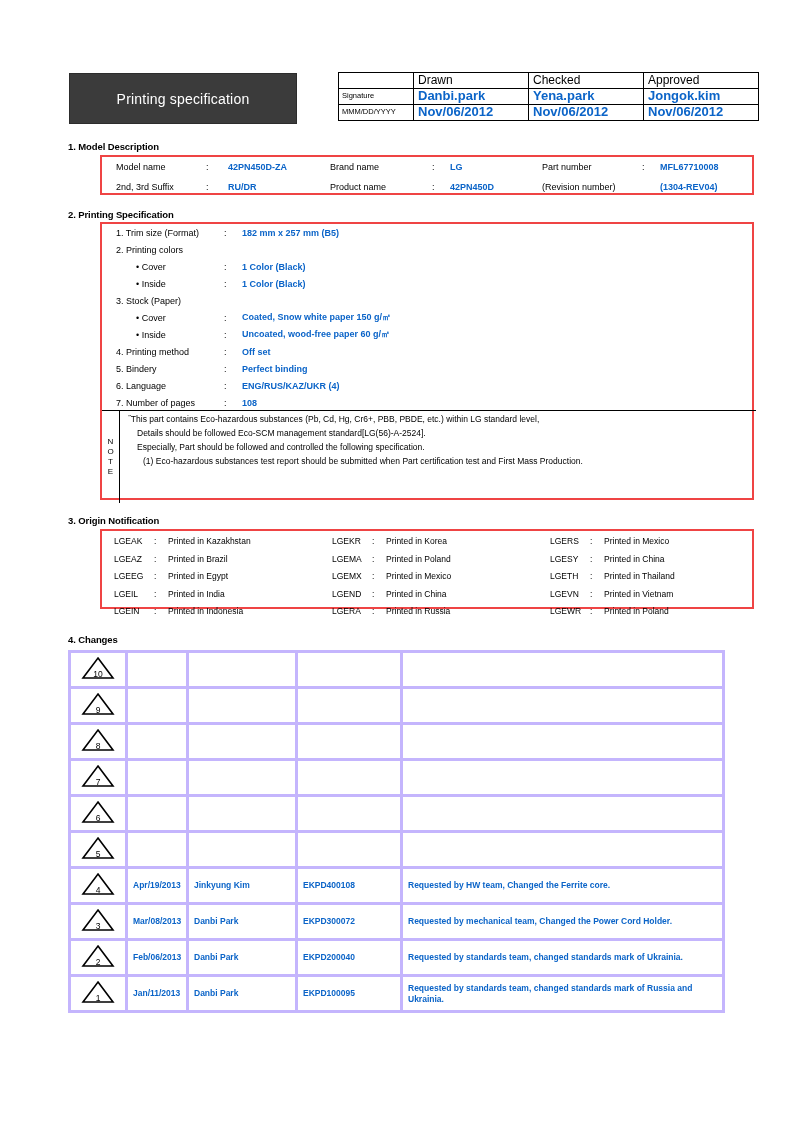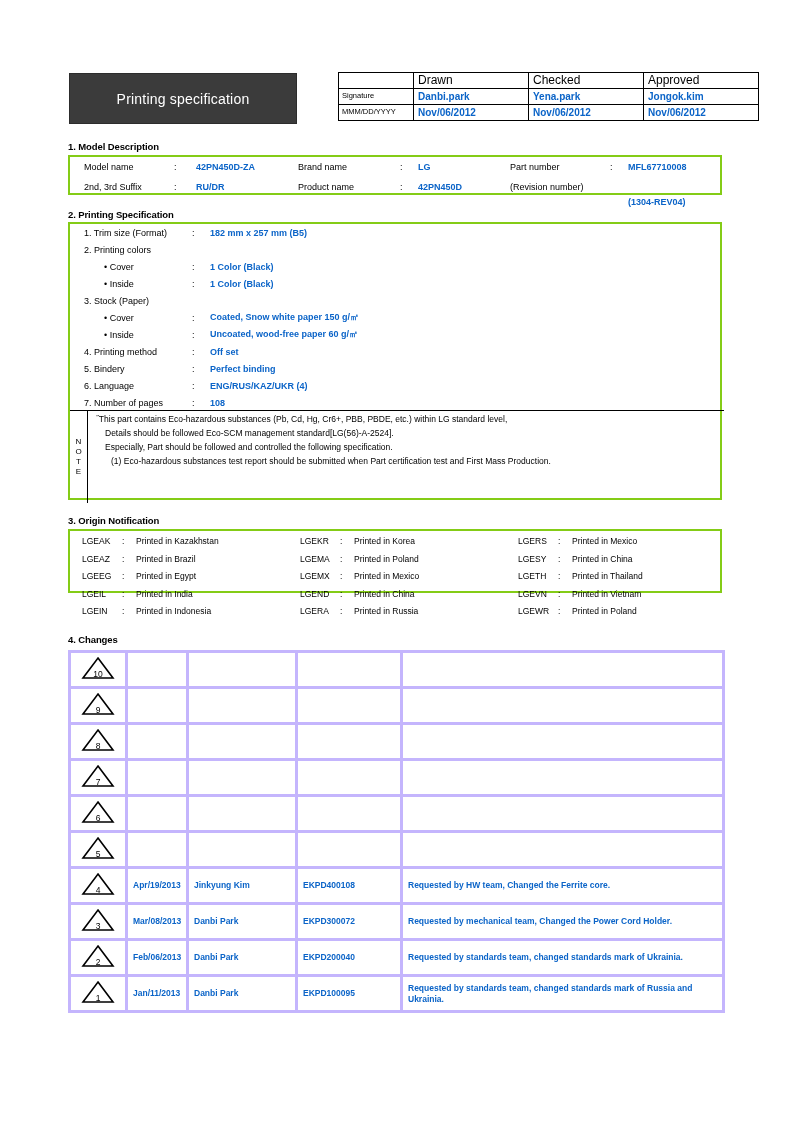--- a/index.html
+++ b/index.html
@@ -36,21 +36,21 @@
     border-collapse: collapse;
     table-layout: fixed;
     font-size: 9px;
   }
   table.doc td {
     border: 1px solid #000;
     padding: 0 4px;
     vertical-align: middle;
     line-height: 1.15;
   }
-  .outer-thick { border: 2px solid #84cc16; box-sizing: border-box; }
+  .outer-thick { border: 2px solid #ef4444; box-sizing: border-box; margin-left: 32px; }
 
   
   #title-box {
     position: absolute;
     left: 70px; top: 74px;
     width: 226px; height: 49px;
     background: #3b3b3b;
     display: flex;
     align-items: center;
     justify-content: center;
@@ -65,21 +65,21 @@
 
   
   #sig-table {
     position: absolute;
     left: 338px; top: 72px;
     width: 384px;
   }
   #sig-table td { height: 15px; font-size: 8.5px; }
   #sig-table td.lbl { font-size: 7.5px; padding-left: 3px; }
   #sig-table td.hdr { font-size: 12px; }
-  #sig-table td.val { font-size: 10px; }
+  #sig-table td.val { font-size: 13px; }
   #model-wrap {
     position: absolute;
     left: 68px; top: 155px;
     width: 654px; height: 40px;
   }
 
   
   #spec-wrap {
     position: absolute;
     left: 68px; top: 222px;
@@ -130,21 +130,21 @@
     box-sizing: border-box;
   }
   .note-line { font-size: 8.5px; line-height: 1.05; margin-bottom: 5px; }
   .note-line.i1 { padding-left: 9px; }
   .note-line.i2 { padding-left: 15px; }
 
   
   #origin-wrap {
     position: absolute;
     left: 68px; top: 529px;
-    width: 654px; height: 64px;
+    width: 654px; height: 80px;
   }
   #origin-grid {
     position: absolute;
     left: 0; top: 0;
     width: 654px; height: 88px;
     display: grid;
     grid-template-columns: 218px 218px 218px;
     grid-template-rows: repeat(5, 17.5px);
     align-content: center;
     padding-top: 2px;
@@ -246,21 +246,21 @@
         </div>
         <div style="position: relative; height: 20px; font-size: 9px;">
           <span class="abs" style="left: 14px; top: 5px;">2nd, 3rd Suffix</span>
           <span class="abs" style="left: 104px; top: 5px;">:</span>
           <span class="abs blue" style="left: 126px; top: 5px;">RU/DR</span>
           <span class="abs" style="left: 228px; top: 5px;">Product name</span>
           <span class="abs" style="left: 330px; top: 5px;">:</span>
           <span class="abs blue" style="left: 348px; top: 5px;">42PN450D</span>
           <span class="abs" style="left: 440px; top: 5px;">(Revision number)</span>
           <span class="abs" style="left: 540px; top: 5px;"></span>
-          <span class="abs blue" style="left: 558px; top: 20px; text-align: center;">(1304-REV04)</span>
+          <span class="abs blue" style="left: 558px; top: 5px; text-align: center;">(1304-REV04)</span>
         </div>
       </div>
   </div>
 
   <div class="sec-title" style="left:68px; top:209px;">2. Printing Specification</div>
 
   <div id="spec-wrap" class="outer-thick">
     <div id="spec-list">
         <div class="spec-row">
           <div class="k">1. Trim size (Format)</div>

